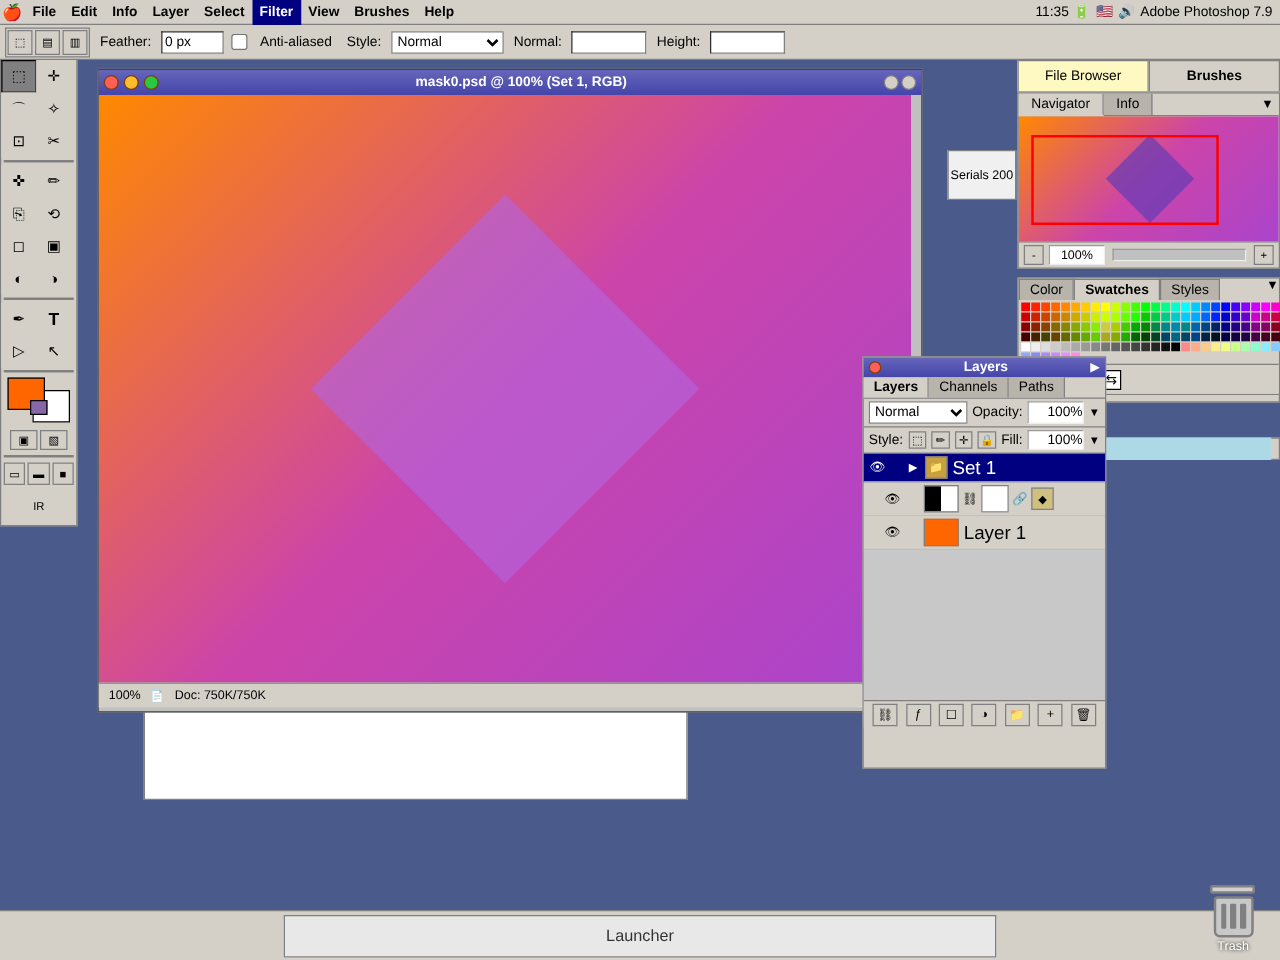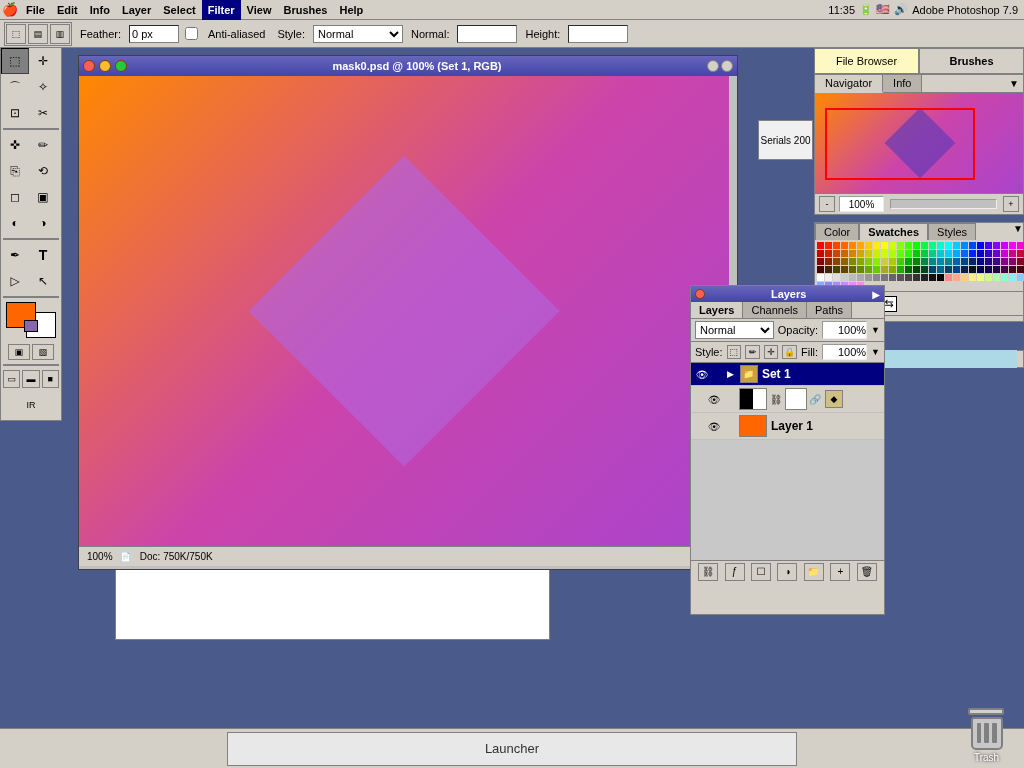--- a/index.html
+++ b/index.html
@@ -597,22 +597,22 @@
     .layer-mask {
       width: 22px;
       height: 22px;
       border: 1px solid #808080;
       background: white;
       display: flex;
       align-items: center;
       justify-content: center;
     }
     .layer-name {
-      font-size: 12px;
-      font-weight: bold;
+      font-size: 15px;
+      font-weight: normal;
     }
     .layers-empty {
       flex: 1;
       background: #c8c8c8;
     }
     .layers-bottom {
       height: 22px;
       background: #d4d0c8;
       border-top: 1px solid #808080;
       display: flex;

